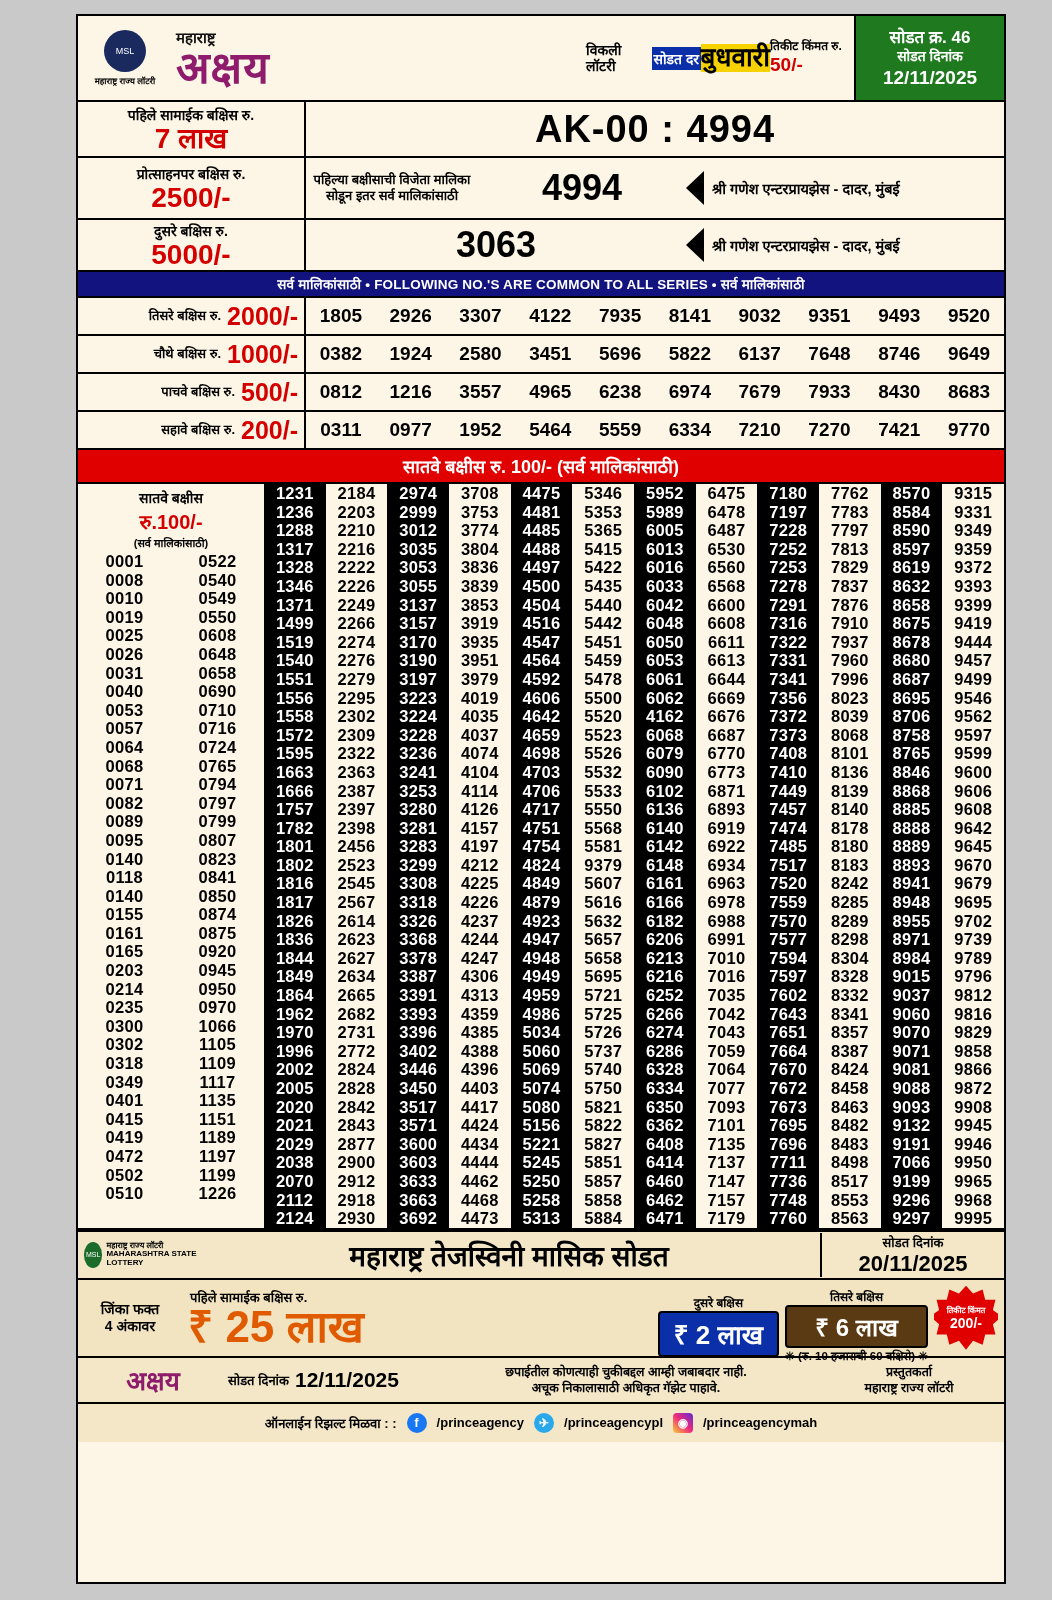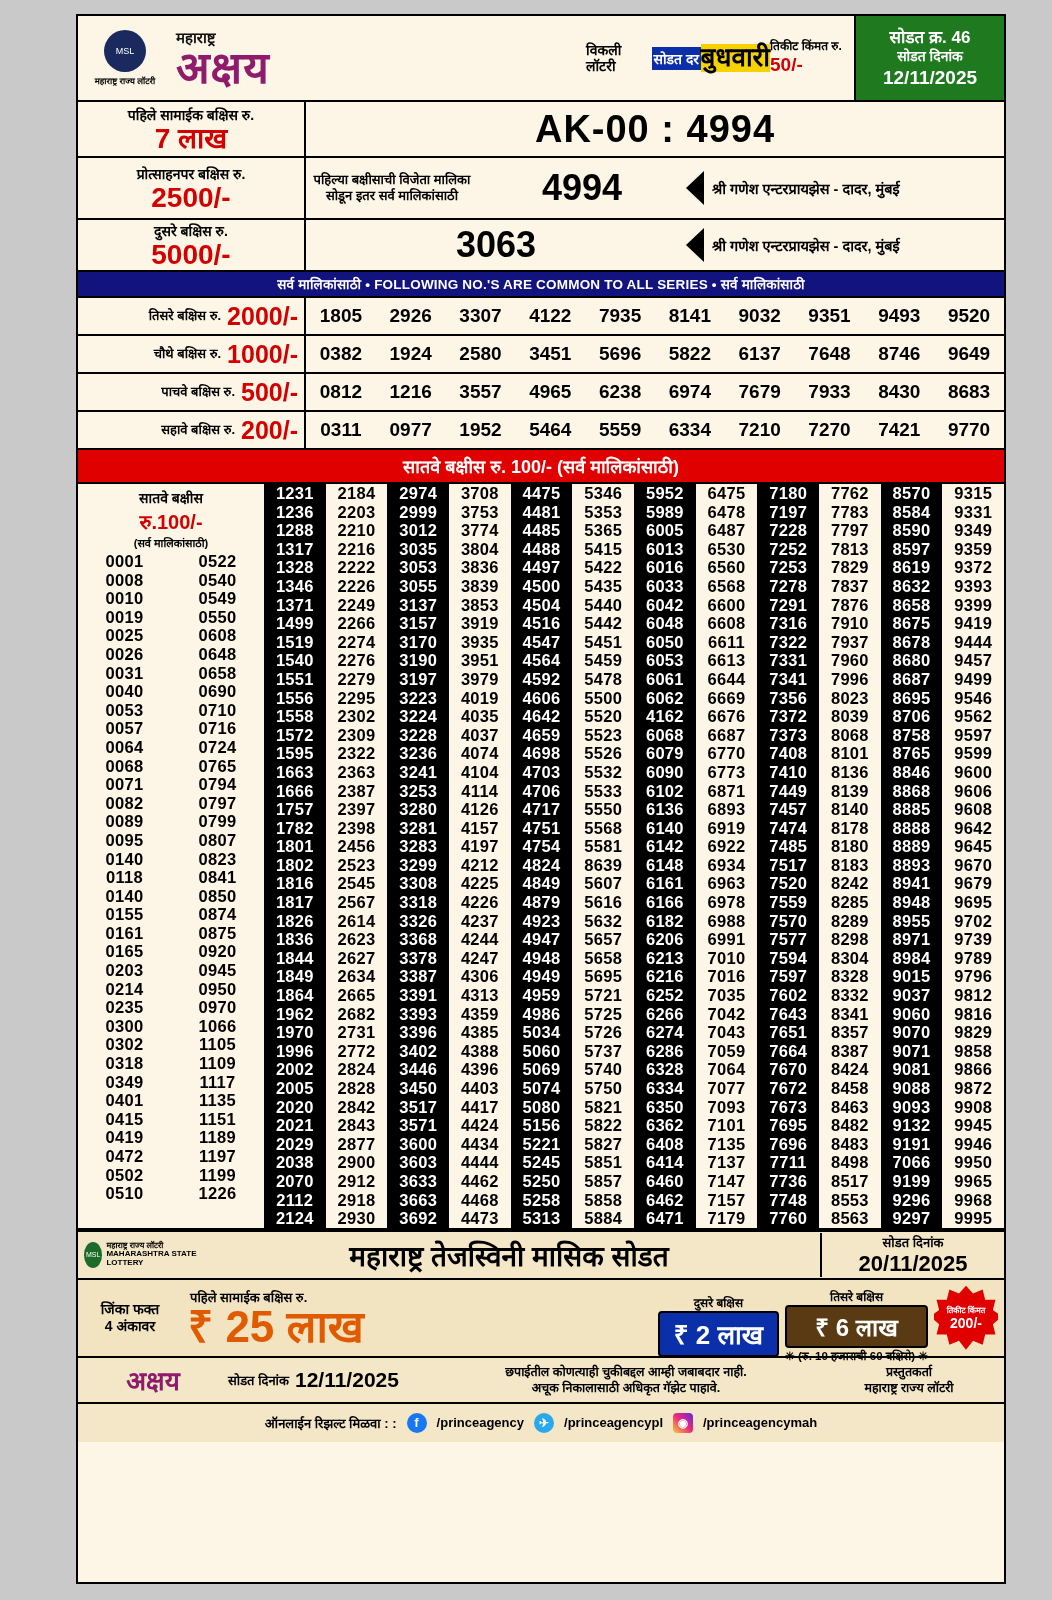--- a/index.html
+++ b/index.html
@@ -554,21 +554,21 @@
           <div>5478</div>
           <div>5500</div>
           <div>5520</div>
           <div>5523</div>
           <div>5526</div>
           <div>5532</div>
           <div>5533</div>
           <div>5550</div>
           <div>5568</div>
           <div>5581</div>
-          <div>8639</div>
+          <div>9379</div>
           <div>5607</div>
           <div>5616</div>
           <div>5632</div>
           <div>5657</div>
           <div>5658</div>
           <div>5695</div>
           <div>5721</div>
           <div>5725</div>
           <div>5726</div>
           <div>5737</div>

